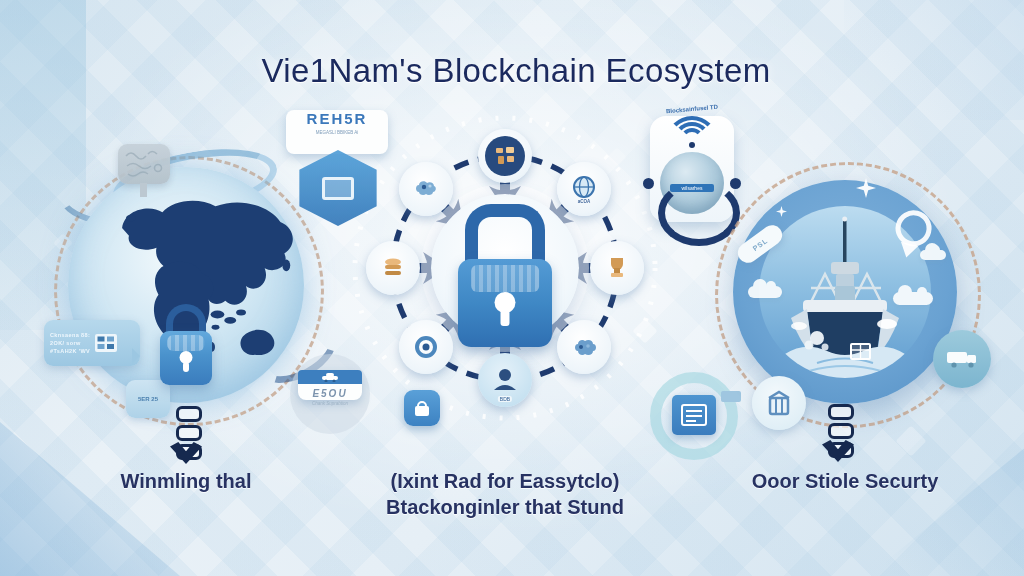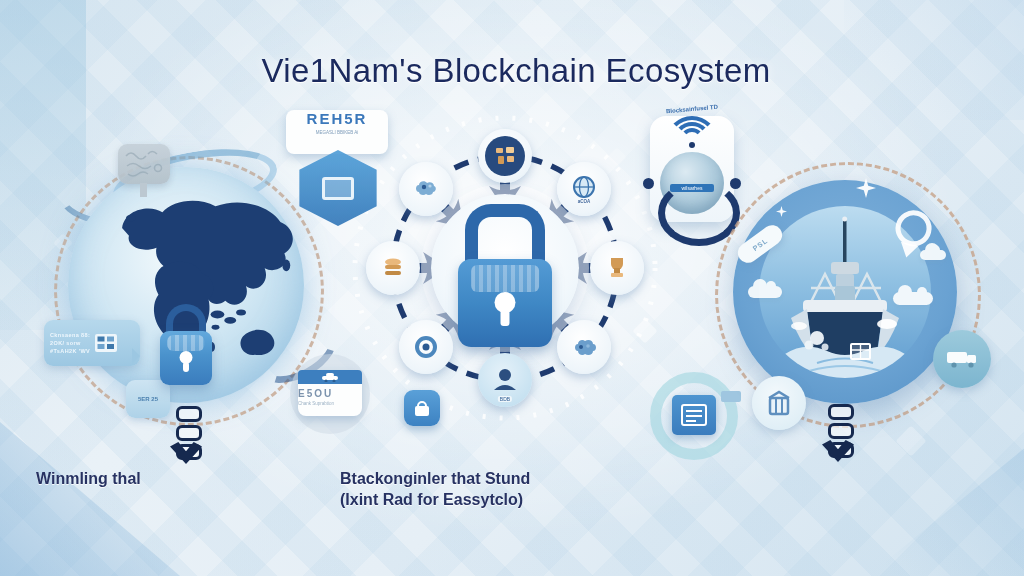--- a/index.html
+++ b/index.html
@@ -13,21 +13,21 @@
   
   .corner-bl{left:0;bottom:0;width:300px;height:220px;background:linear-gradient(45deg,rgba(125,175,215,.55),rgba(125,175,215,0) 65%);clip-path:polygon(0 100%,0 30%,60% 100%);}
   .corner-tl{left:0;top:0;width:86px;height:330px;background:linear-gradient(180deg,rgba(150,195,222,.40),rgba(150,195,222,.08));}
   .corner-br{right:0;bottom:0;width:260px;height:170px;background:linear-gradient(225deg,rgba(140,185,220,.35),rgba(140,185,220,0) 70%);clip-path:polygon(100% 100%,40% 100%,100% 25%);}
   .corner-tr{right:0;top:0;width:180px;height:120px;background:linear-gradient(225deg,rgba(190,215,235,.45),rgba(190,215,235,0) 75%);}
   .deco-sq{background:rgba(255,255,255,.45);transform:rotate(45deg);border-radius:3px;}
   
   .title{left:4px;top:52px;width:100%;text-align:center;font-size:33px;font-weight:400;color:#1b2a5e;letter-spacing:.4px;
     text-shadow:0 1px 0 #fff,0 0 10px rgba(255,255,255,.9);}
   
-  .caption{font-weight:700;color:#273262;font-size:16px;line-height:1.32;text-shadow:0 1px 0 rgba(255,255,255,.8);}
+  .caption{font-weight:700;color:#273262;text-align:center;font-size:20px;line-height:1.32;text-shadow:0 1px 0 rgba(255,255,255,.8);}
   
   .tan-ring{border:3px dashed #c8a58c;border-radius:50%;opacity:.8;}
   
   .globe{border-radius:50%;background:radial-gradient(circle at 45% 38%, #f2f9fc 0%, #cfe6f3 45%, #a9d0e8 85%, #96c4e0 100%);
     box-shadow:0 0 30px rgba(160,200,230,.8), inset 0 -10px 30px rgba(140,185,220,.5);}
   .swirl{border:7px solid rgba(120,180,218,.45);border-radius:50%;transform:rotate(-10deg);border-top-color:rgba(90,155,200,.55);}
   .swirl2{border-bottom:6px solid rgba(45,105,160,.45);border-left:6px solid transparent;border-right:6px solid transparent;border-top:6px solid transparent;border-radius:50%;transform:rotate(12deg);}
   
   .lock{display:flex;flex-direction:column;align-items:center;}
   .shackle{border-style:solid;border-color:#2b5e9c;border-bottom:none!important;border-radius:26px 26px 0 0;}
@@ -163,21 +163,21 @@
   <div class="abs chain" style="left:176px;top:406px;">
       <span></span>
       <span></span>
       <span></span>
     </div>
   <div class="abs darrow" style="left:170px;top:442px;"></div>
 
   <div class="abs swoosh" style="left:254px;top:328px;width:72px;height:36px;"></div>
 
   <div class="abs" style="left:290px;top:354px;width:80px;height:80px;border-radius:50%;background:rgba(208,219,229,.55);">
-    <div class="white-card" style="position:absolute;left:8px;top:16px;width:64px;height:46px;text-align:left;">
+    <div class="white-card" style="position:absolute;left:8px;top:16px;width:64px;height:30px;text-align:center;font-style:italic;">
       <div style="height:14px;background:#3d7fbf;border-radius:4px 4px 0 0;display:flex;align-items:center;justify-content:center;">
         <svg width="20" height="9">
           <rect x="2" y="3" width="16" height="4" rx="2" fill="#fff"></rect>
             <rect x="6" y="0" width="8" height="4" rx="2" fill="#fff"></rect>
           <circle cx="6" cy="8" r="1.5" fill="#2a5c8f"></circle>
             <circle cx="14" cy="8" r="1.5" fill="#2a5c8f"></circle>
         </svg>
       </div>
       <div style="font-size:10px;font-weight:800;color:#7c93ad;letter-spacing:2px;margin-top:4px;">E5OU</div>
       <div style="font-size:4.5px;color:#9fb4c6;margin-top:2px;">Chank Suprabtion</div>
@@ -407,19 +407,20 @@
       <span></span>
       <span></span>
       <span></span>
     </div>
   <div class="abs darrow" style="left:822px;top:440px;"></div>
 
   <div class="abs caption" style="left:36px;top:468px;width:300px;">
     <div>Winmling thal</div>
   </div>
   <div class="abs caption" style="left:340px;top:468px;width:330px;">
+    <div>(Ixint Rad for Eassytclo)</div>
     <div>Btackonginler that Stund</div>
-    <div>(Ixint Rad for Eassytclo)</div>
   </div>
   <div class="abs caption" style="left:690px;top:468px;width:310px;">
+    <div>Ooor Stiole Securty</div>
   </div>
 
 </div>
 
 </body></html>

